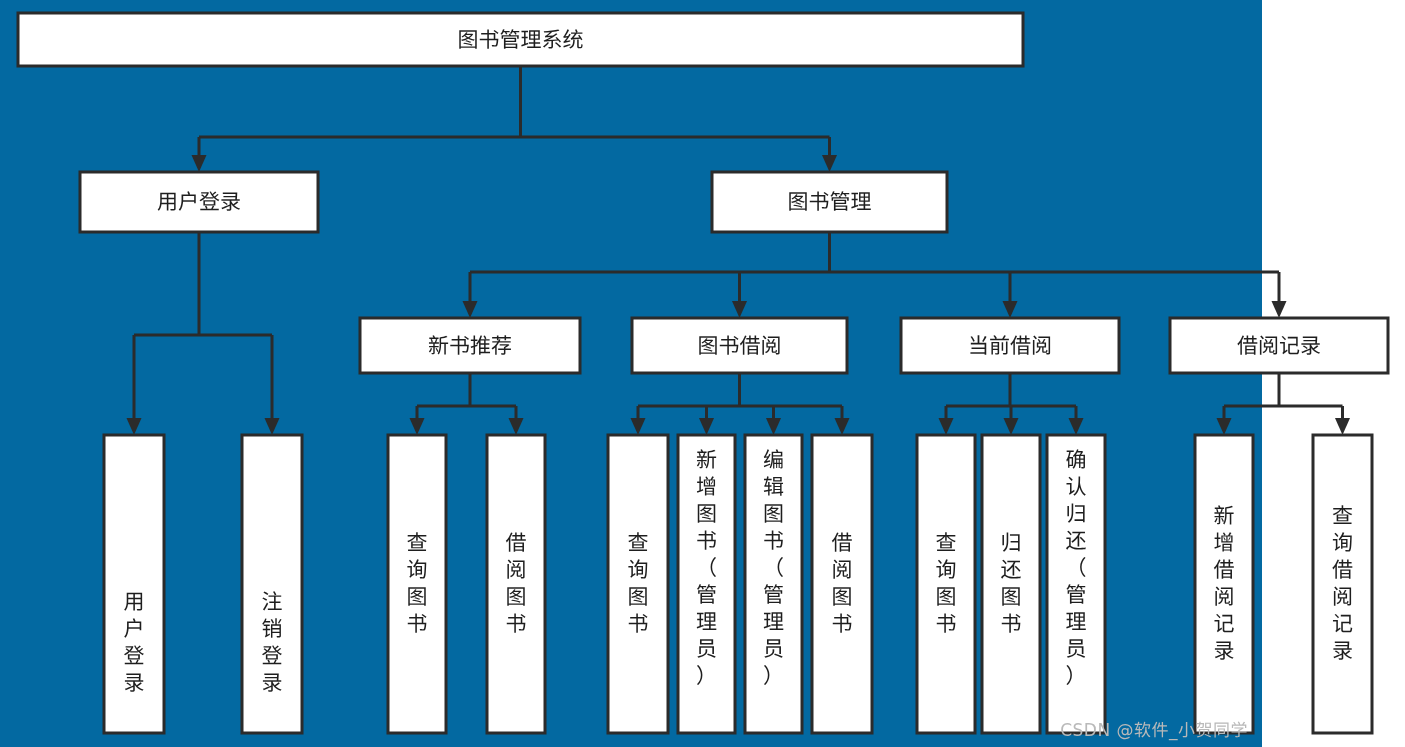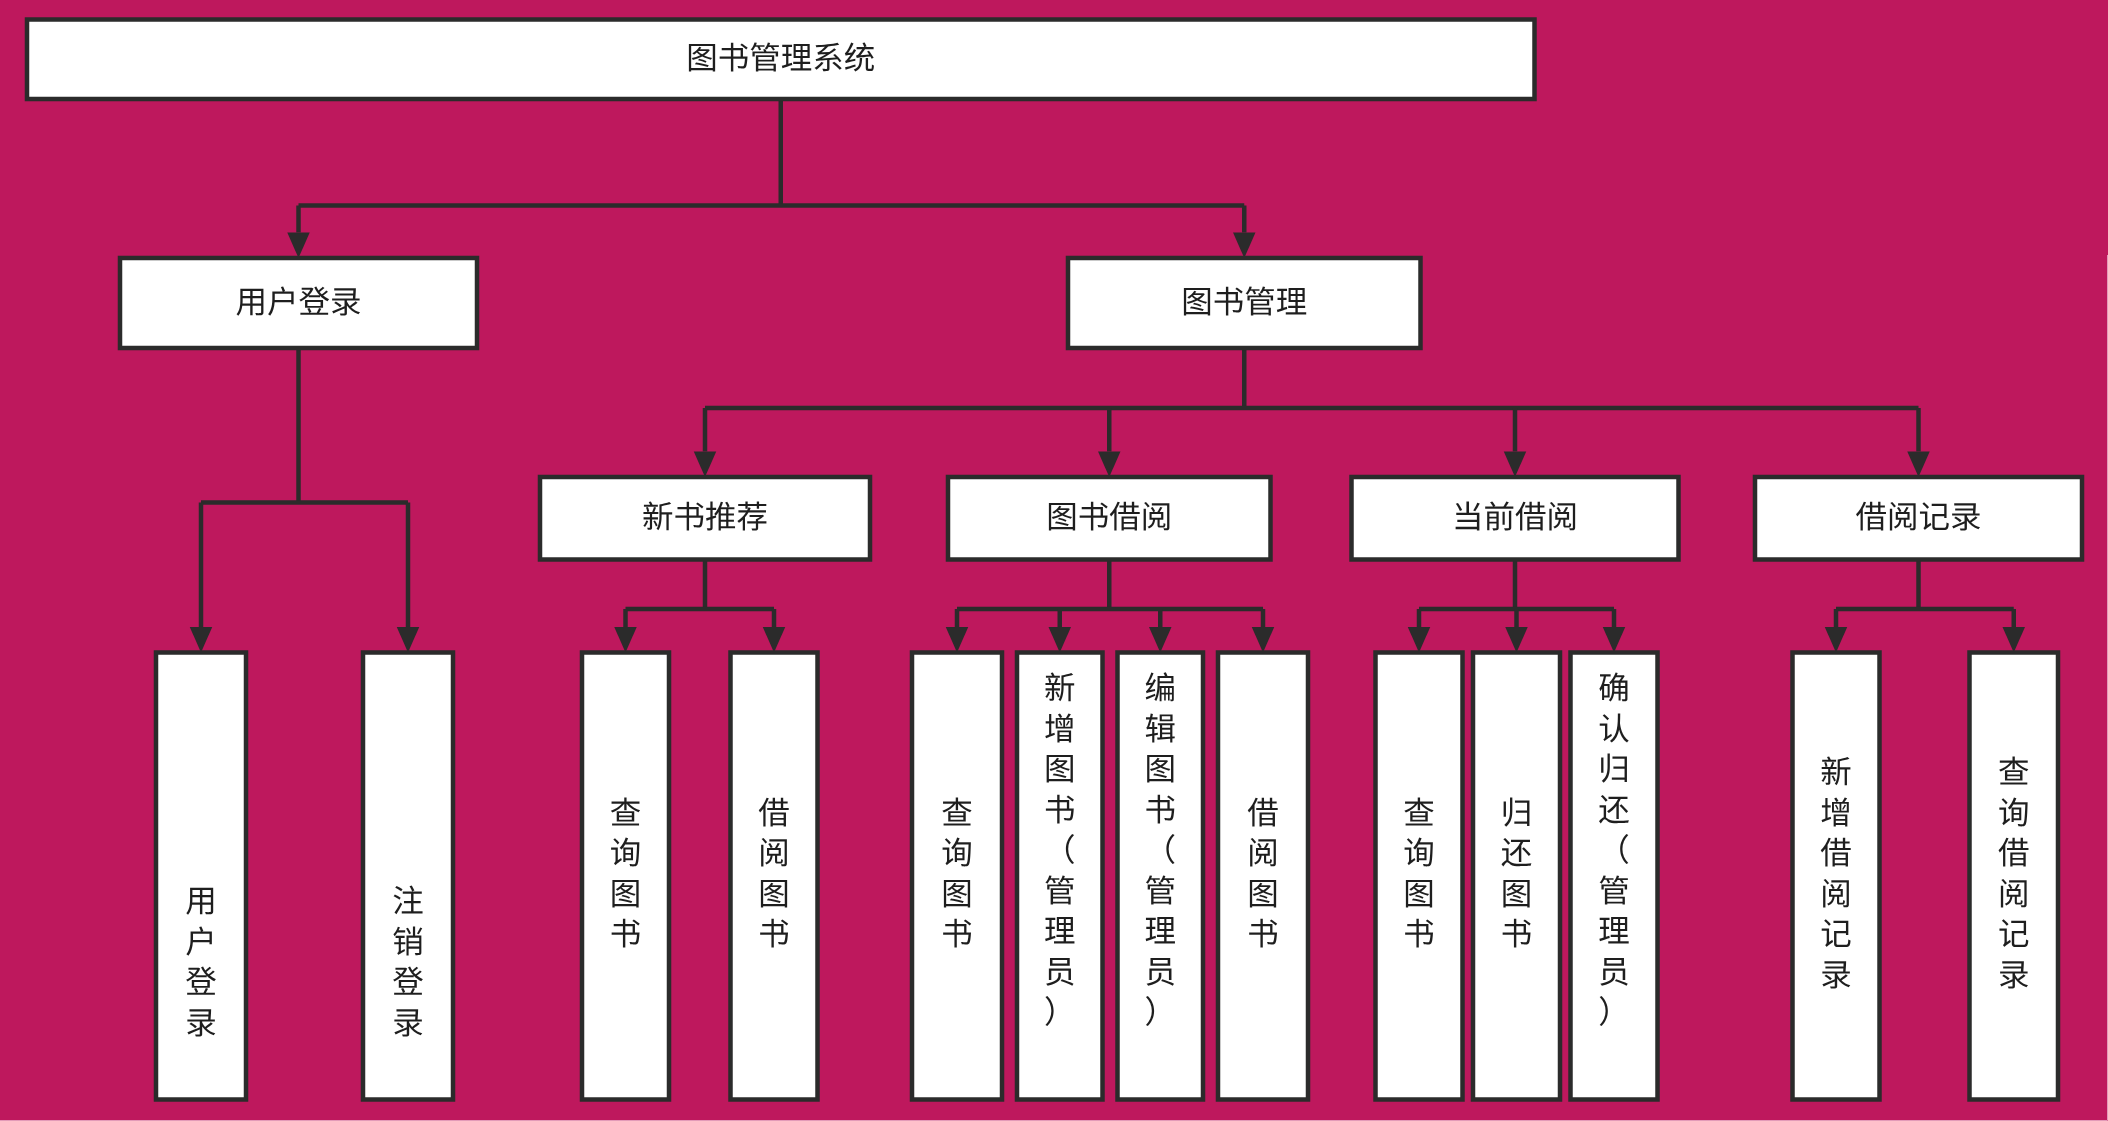--- a/index.html
+++ b/index.html
@@ -9,23 +9,23 @@
     background: #ffffff;
   }
   body {
     width: 1405px;
     height: 747px;
     font-family: "DejaVu Sans", "Liberation Sans", sans-serif;
     overflow: hidden;
   }
   #diagram-root {
     position: relative;
-    width: 1405px;
+    width: 1262px;
     height: 747px;
-    background: #be185d;
+    background: #0369a1;
   }
   svg#tree-svg {
     position: absolute;
     left: 0;
     top: 0;
     width: 1405px;
     height: 747px;
     display: block;
   }
   .node-box {
@@ -217,13 +217,14 @@
         <g>
           <rect class="node-box" x="1195" y="435" width="58" height="298"></rect>
           <text class="node-label-vertical" x="1224"><tspan x="1224" y="516.5" dominant-baseline="middle">新</tspan><tspan x="1224" y="543.5" dominant-baseline="middle">增</tspan><tspan x="1224" y="570.5" dominant-baseline="middle">借</tspan><tspan x="1224" y="597.5" dominant-baseline="middle">阅</tspan><tspan x="1224" y="624.5" dominant-baseline="middle">记</tspan><tspan x="1224" y="651.5" dominant-baseline="middle">录</tspan></text>
         </g>
         <g>
           <rect class="node-box" x="1313" y="435" width="59" height="298"></rect>
           <text class="node-label-vertical" x="1342.5"><tspan x="1342.5" y="516.5" dominant-baseline="middle">查</tspan><tspan x="1342.5" y="543.5" dominant-baseline="middle">询</tspan><tspan x="1342.5" y="570.5" dominant-baseline="middle">借</tspan><tspan x="1342.5" y="597.5" dominant-baseline="middle">阅</tspan><tspan x="1342.5" y="624.5" dominant-baseline="middle">记</tspan><tspan x="1342.5" y="651.5" dominant-baseline="middle">录</tspan></text>
         </g>
       </g>
   </svg>
+  <div class="watermark-text">CSDN @软件_小贺同学</div>
 </div>
 
 </body></html>

